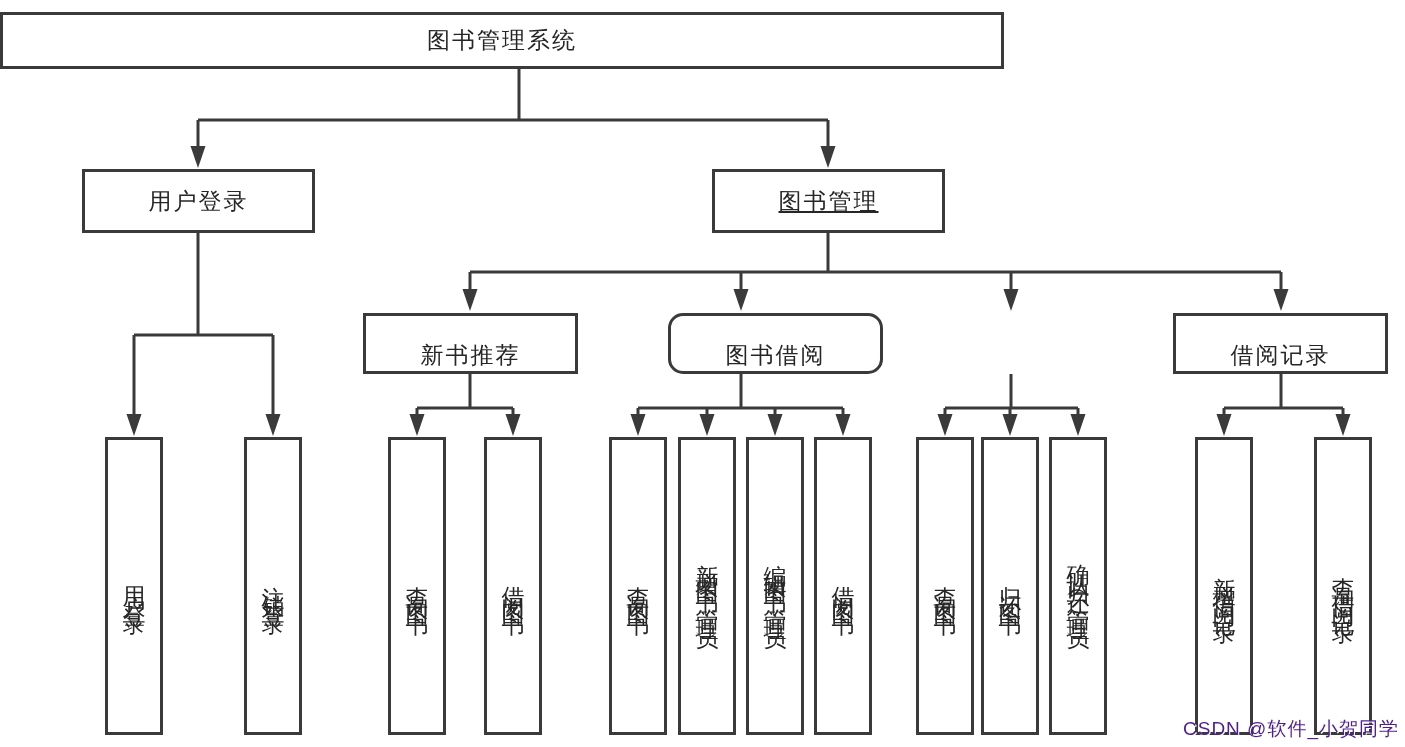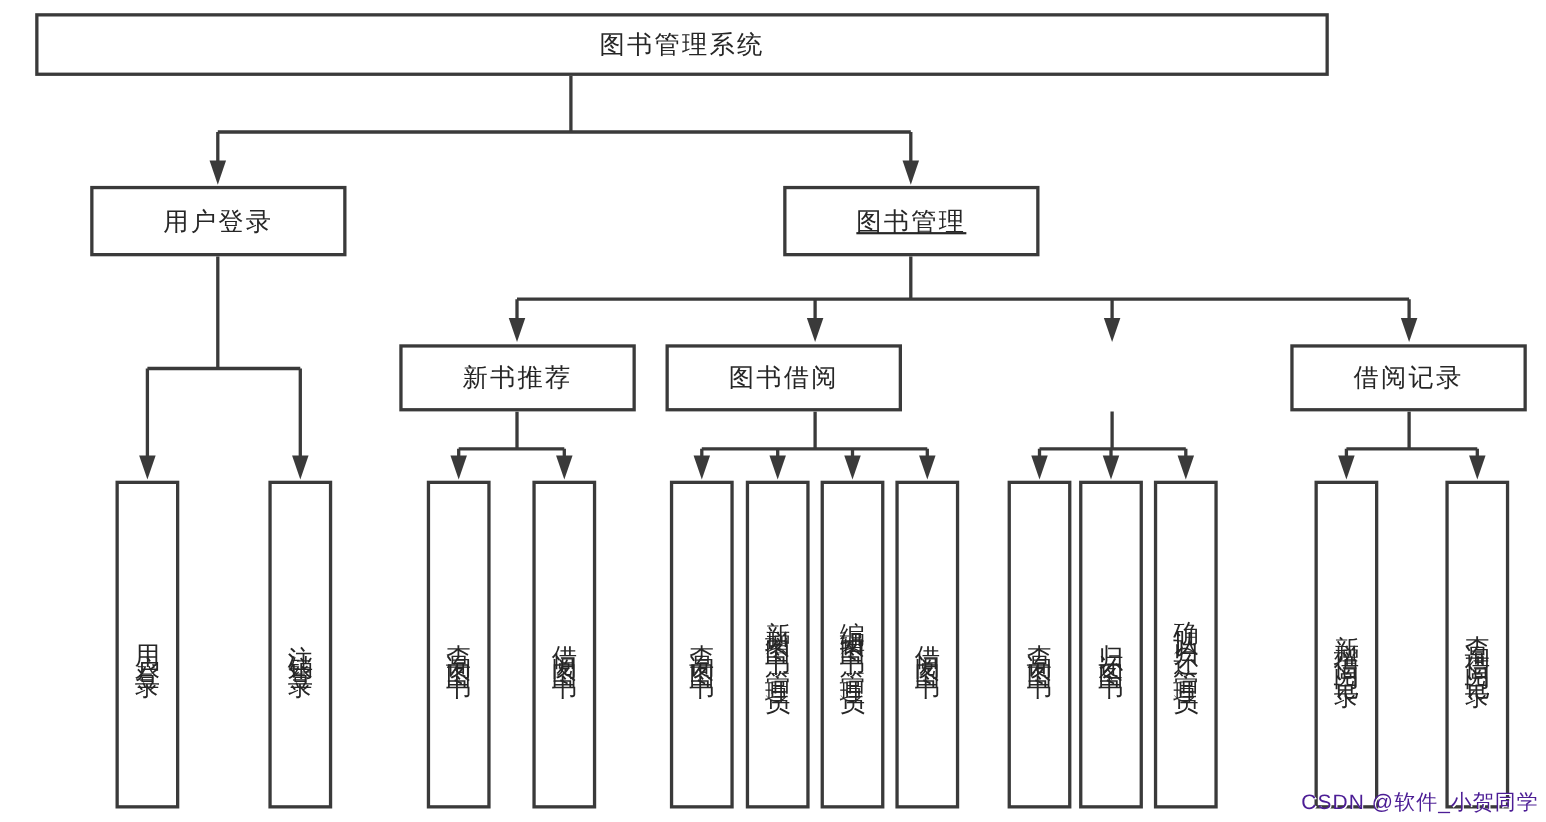--- a/index.html
+++ b/index.html
@@ -53,23 +53,23 @@
     height: 298px;
   }
   .vlabel {
     writing-mode: vertical-rl;
     text-orientation: mixed;
     font-size: 23px;
     line-height: 1;
     letter-spacing: 9px;
     color: #262626;
   }
-  .root-box   { left: 32px;  top: 12px;  width: 1176px; height: 57px; }
+  .root-box   { left: 0;  top: 12px;  width: 1004px; height: 57px; }
   .l2-box     { top: 169px; width: 233px; height: 64px; }
-  .l3-box     { top: 313px; width: 215px; height: 61px; }
+  .l3-box     { top: 313px; width: 215px; height: 61px; align-items: flex-end; }
   #watermark {
     position: absolute;
     left: 1183px;
     top: 716px;
     z-index: 3;
     font-size: 19px;
     letter-spacing: 1px;
     color: #4c1d95;
     white-space: nowrap;
     text-shadow: 1px 1px 0 #ffffff;
@@ -130,21 +130,21 @@
   <div class="node l2-box" style="left:82px;">
     <span class="hlabel">用户登录</span>
   </div>
   <div class="node l2-box" style="left:712px;text-decoration:underline;">
     <span class="hlabel">图书管理</span>
   </div>
 
   <div class="node l3-box" style="left:363px;">
     <span class="hlabel">新书推荐</span>
   </div>
-  <div class="node l3-box" style="left:605px;">
+  <div class="node l3-box" style="left:668px;border-radius:15px;">
     <span class="hlabel">图书借阅</span>
   </div>
   <div class="node l3-box" style="left:1173px;">
     <span class="hlabel">借阅记录</span>
   </div>
 
   <div class="node vbox" style="left:105px;">
     <span class="vlabel">用户登录</span>
   </div>
   <div class="node vbox" style="left:244px;">

